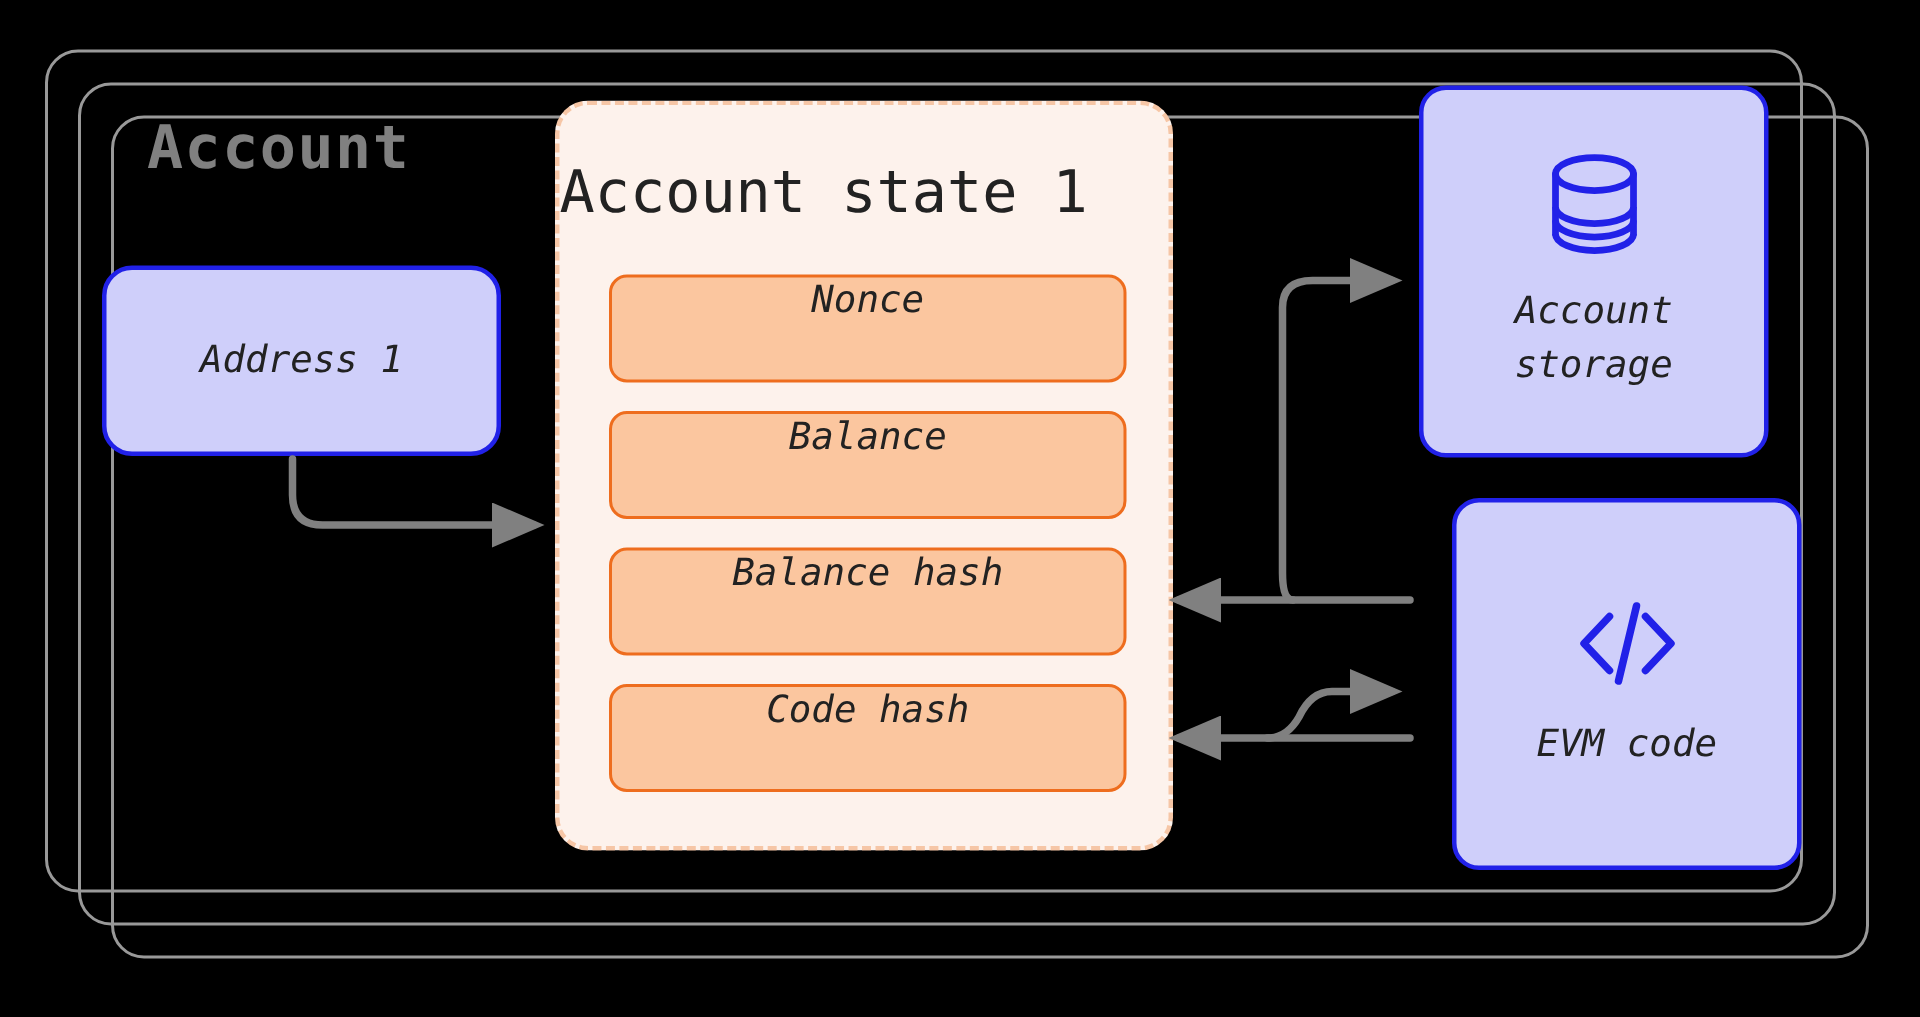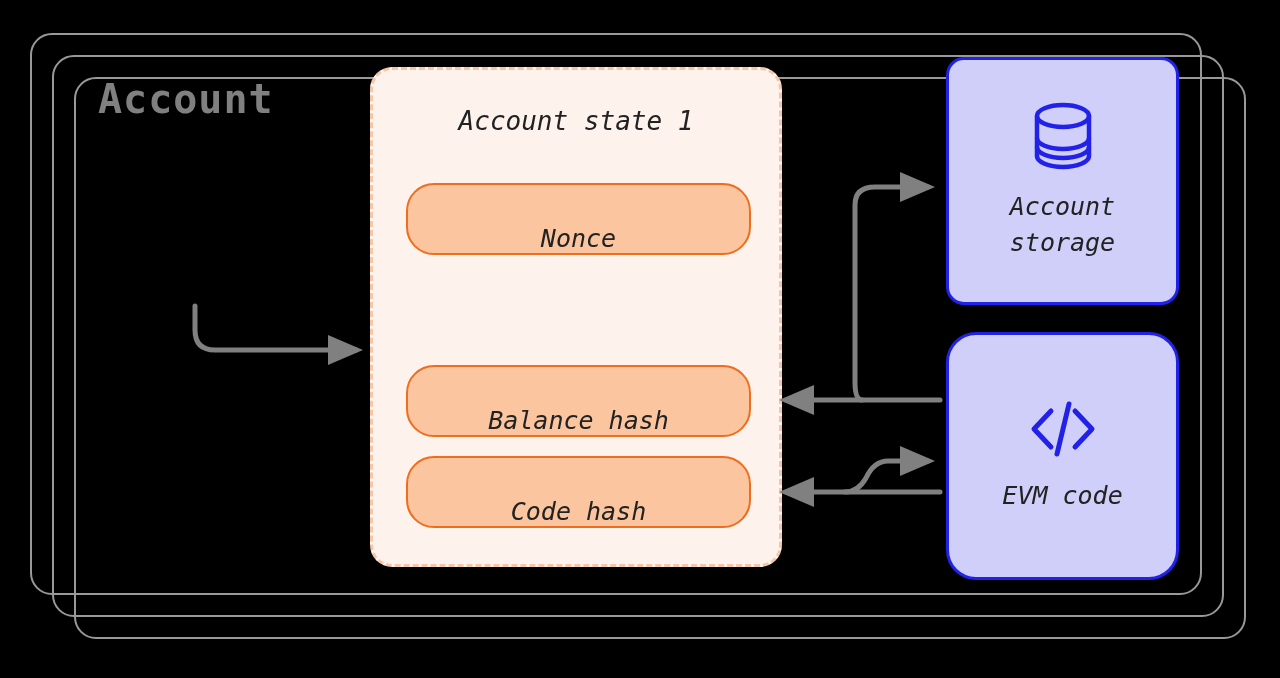--- a/index.html
+++ b/index.html
@@ -57,59 +57,58 @@
     font-style: italic;
     font-size: 25px;
     color: #222222;
     text-align: center;
     line-height: 1.45;
     white-space: pre-line;
   }
 
   #address-box  { left: 68px;  top: 177px; width: 266px; height: 127px; border-radius: 20px; }
   #storage-box  { left: 946px; top: 57px;  width: 233px; height: 248px; border-radius: 18px; }
-  #evmcode-box  { left: 946px; top: 332px; width: 233px; height: 248px; border-radius: 30px; }
+  #evmcode-box  { left: 968px; top: 332px; width: 233px; height: 248px; border-radius: 18px; }
 
   .node-icon { margin-bottom: 18px; display: block; }
 
   
   #account-state-panel {
     position: absolute;
     left: 370px;
     top: 67px;
     width: 412px;
     height: 500px;
     box-sizing: border-box;
     background: #FDF2EC;
     border: 3px dashed #F6C6A6;
     border-radius: 22px;
   }
   #account-state-title {
     position: absolute;
     left: 0;
     top: 36px;
     width: 100%;
-    text-align: center;
-    font-family: "DejaVu Sans Mono", "Liberation Mono", monospace;
-    font-style: italic;
-    font-size: 26px;
+    text-align: left;
+    font-family: "DejaVu Sans Mono", "Liberation Mono", monospace;
+    font-size: 39px;
     color: #222222;
   }
 
   .field-row {
     position: absolute;
     left: 33px;
     width: 345px;
     height: 72px;
     box-sizing: border-box;
     background: #FBC69F;
     border: 2px solid #EE6D1E;
-    border-radius: 28px;
+    border-radius: 12px;
     display: flex;
-    align-items: flex-end;
+    align-items: flex-start;
     justify-content: center;
   }
   .field-row .field-label {
     font-family: "DejaVu Sans Mono", "Liberation Mono", monospace;
     font-style: italic;
     font-size: 25px;
     color: #222222;
   }
   #field-0 { top: 113px; }
   #field-1 { top: 204px; }
@@ -129,26 +128,32 @@
 <body>
 
 <div id="stage">
 
   <div class="stack-card layer-back"></div>
   <div class="stack-card layer-mid"></div>
   <div class="stack-card layer-front"></div>
 
   <div class="account-title">Account</div>
 
+  <div class="blue-box" id="address-box">
+    <span class="box-label">Address 1</span>
+  </div>
 
   <div id="account-state-panel">
     <div id="account-state-title">Account state 1</div>
 
     <div class="field-row" id="field-0">
       <span class="field-label">Nonce</span>
+    </div>
+    <div class="field-row" id="field-1">
+      <span class="field-label">Balance</span>
     </div>
     <div class="field-row" id="field-2">
       <span class="field-label">Balance hash</span>
     </div>
     <div class="field-row" id="field-3">
       <span class="field-label">Code hash</span>
     </div>
   </div>
 
   <div class="blue-box" id="storage-box">

